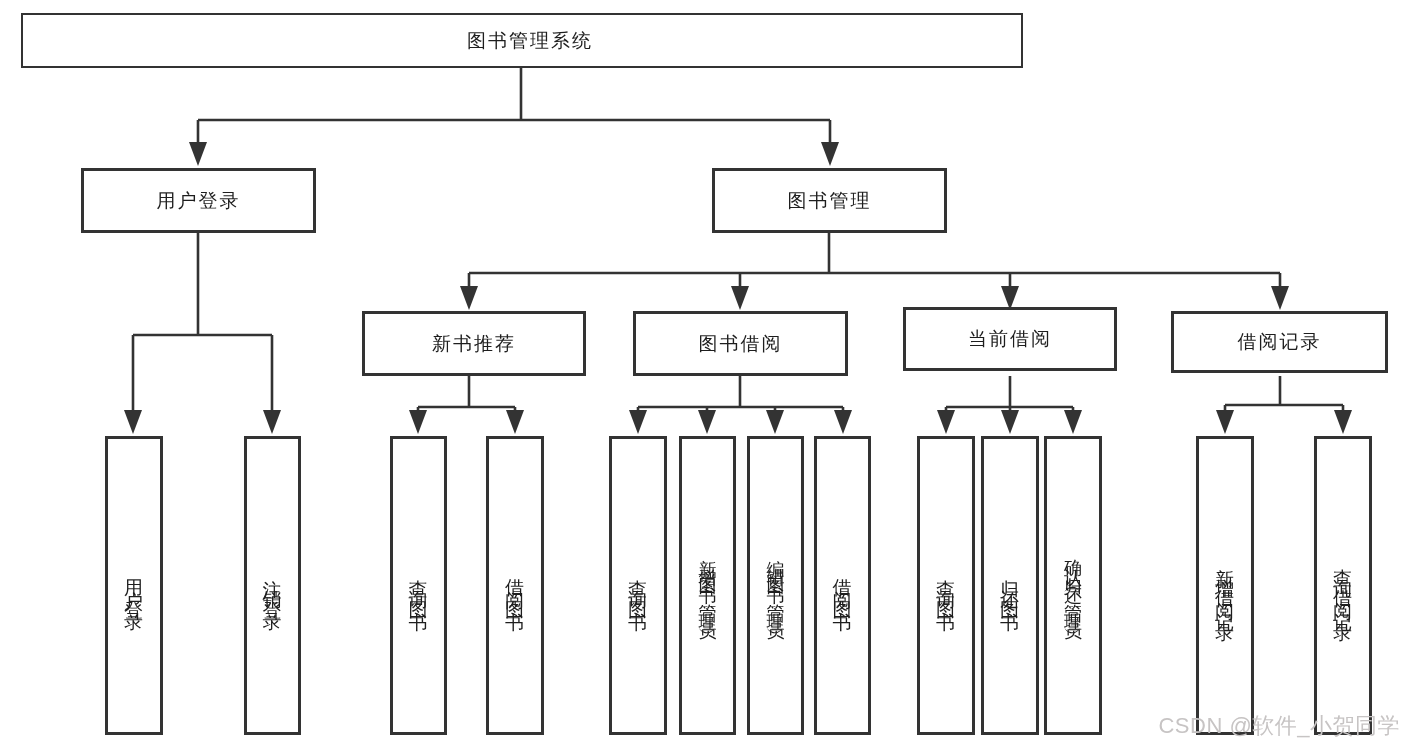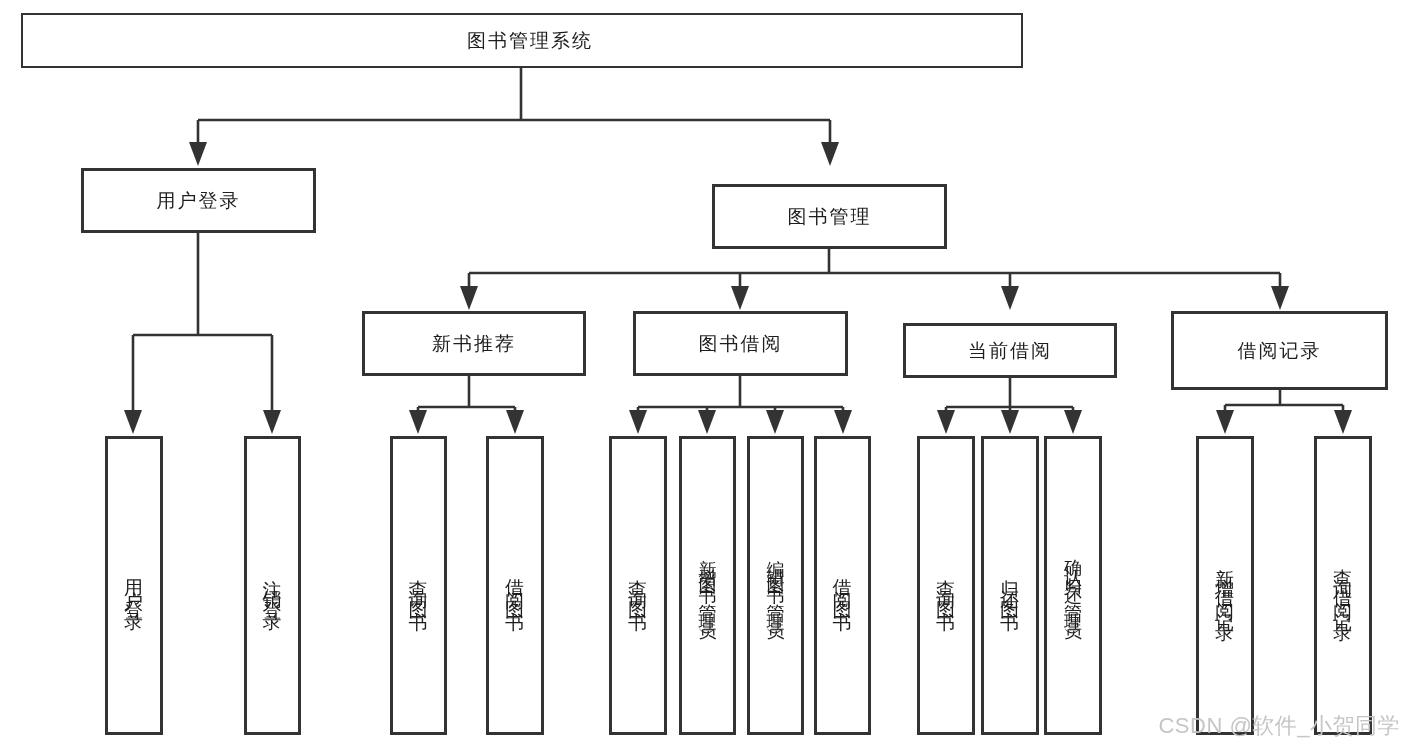--- a/index.html
+++ b/index.html
@@ -122,26 +122,26 @@
     <polygon points="937,410 955,410 946,434"></polygon>
     <polygon points="1001,410 1019,410 1010,434"></polygon>
     <polygon points="1064,410 1082,410 1073,434"></polygon>
     <polygon points="1216,410 1234,410 1225,434"></polygon>
     <polygon points="1334,410 1352,410 1343,434"></polygon>
   </svg>
 
   <div class="node root" style="left:21px;top:13px;width:1002px;height:55px;padding-left:16px;">图书管理系统</div>
 
   <div class="node" style="left:81px;top:168px;width:235px;height:65px;">用户登录</div>
-  <div class="node" style="left:712px;top:184px;width:235px;height:65px;">图书管理</div>
+  <div class="node" style="left:712px;top:168px;width:235px;height:65px;">图书管理</div>
 
   <div class="node" style="left:362px;top:311px;width:224px;height:65px;">新书推荐</div>
   <div class="node" style="left:633px;top:311px;width:215px;height:65px;">图书借阅</div>
-  <div class="node" style="left:903px;top:323px;width:214px;height:55px;">当前借阅</div>
-  <div class="node" style="left:1171px;top:311px;width:217px;height:79px;">借阅记录</div>
+  <div class="node" style="left:903px;top:307px;width:214px;height:64px;">当前借阅</div>
+  <div class="node" style="left:1171px;top:311px;width:217px;height:62px;">借阅记录</div>
 
   <div class="leaf" style="left:105px;width:58px;">
     <span class="vtext">用户登录</span>
   </div>
   <div class="leaf" style="left:244px;width:57px;">
     <span class="vtext">注销登录</span>
   </div>
 
   <div class="leaf" style="left:390px;width:57px;">
     <span class="vtext">查询图书</span>

